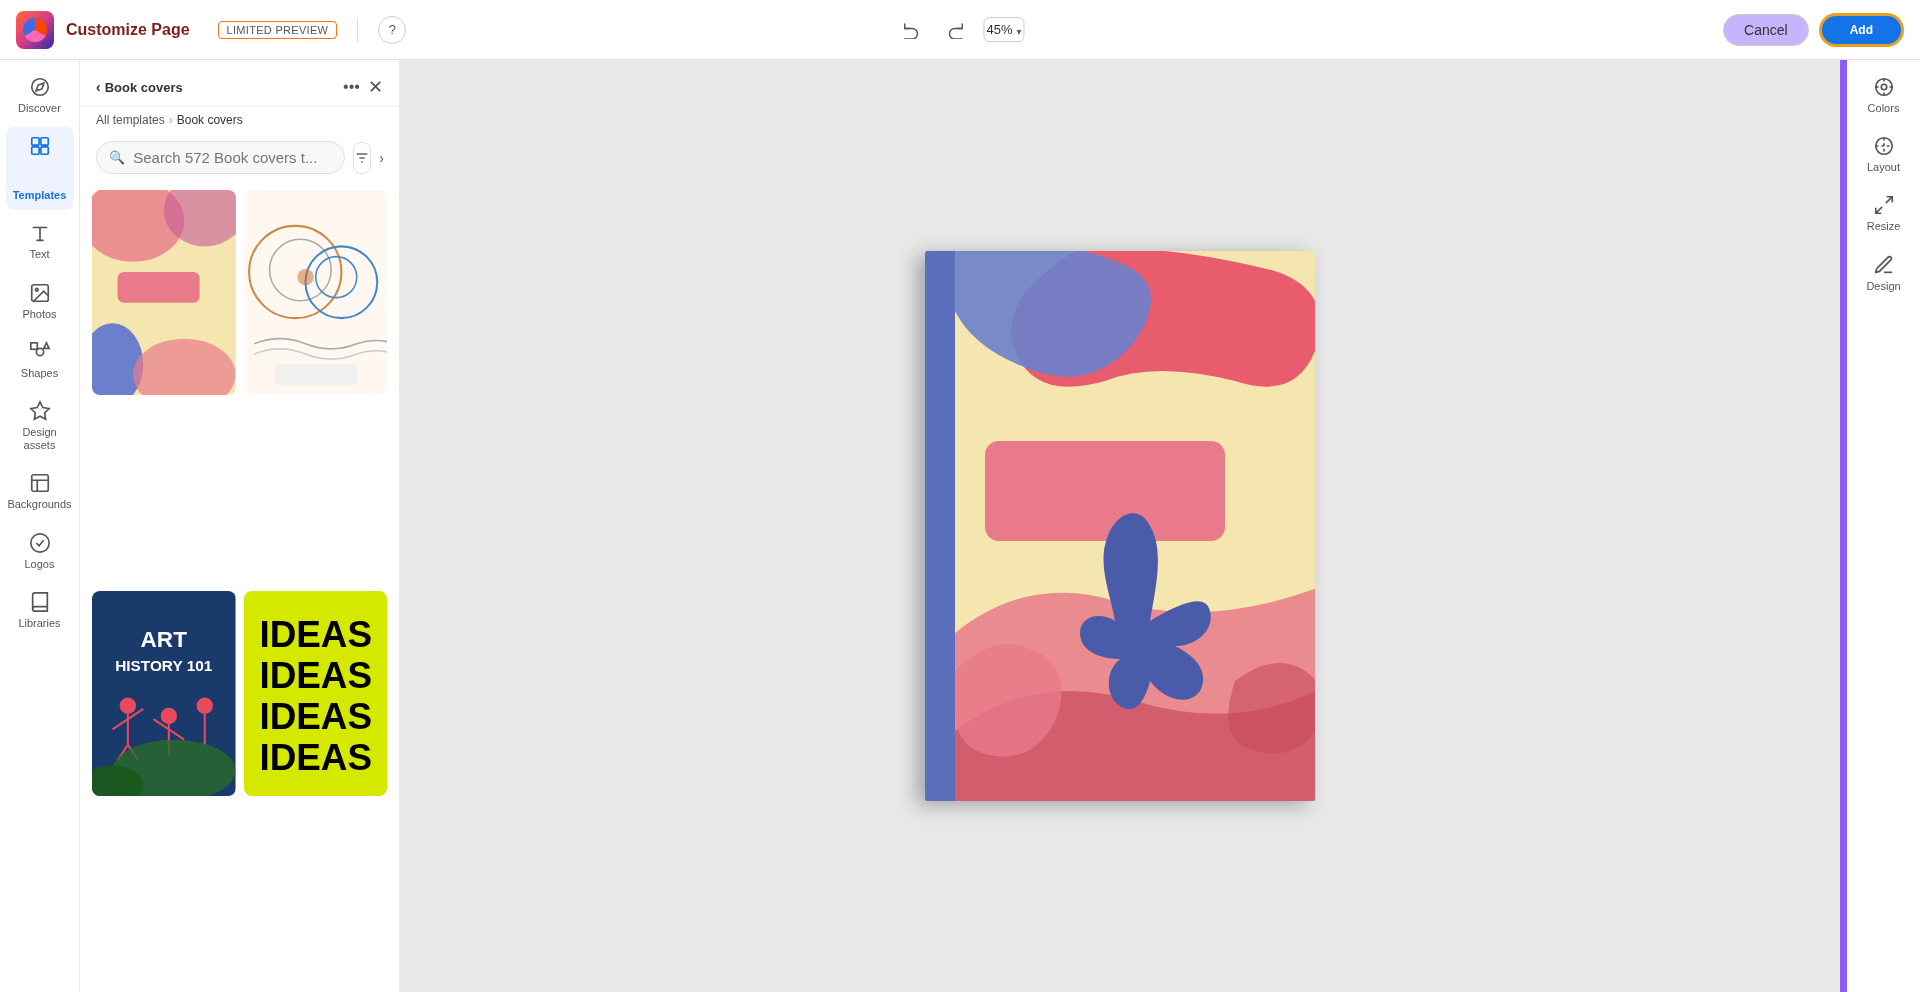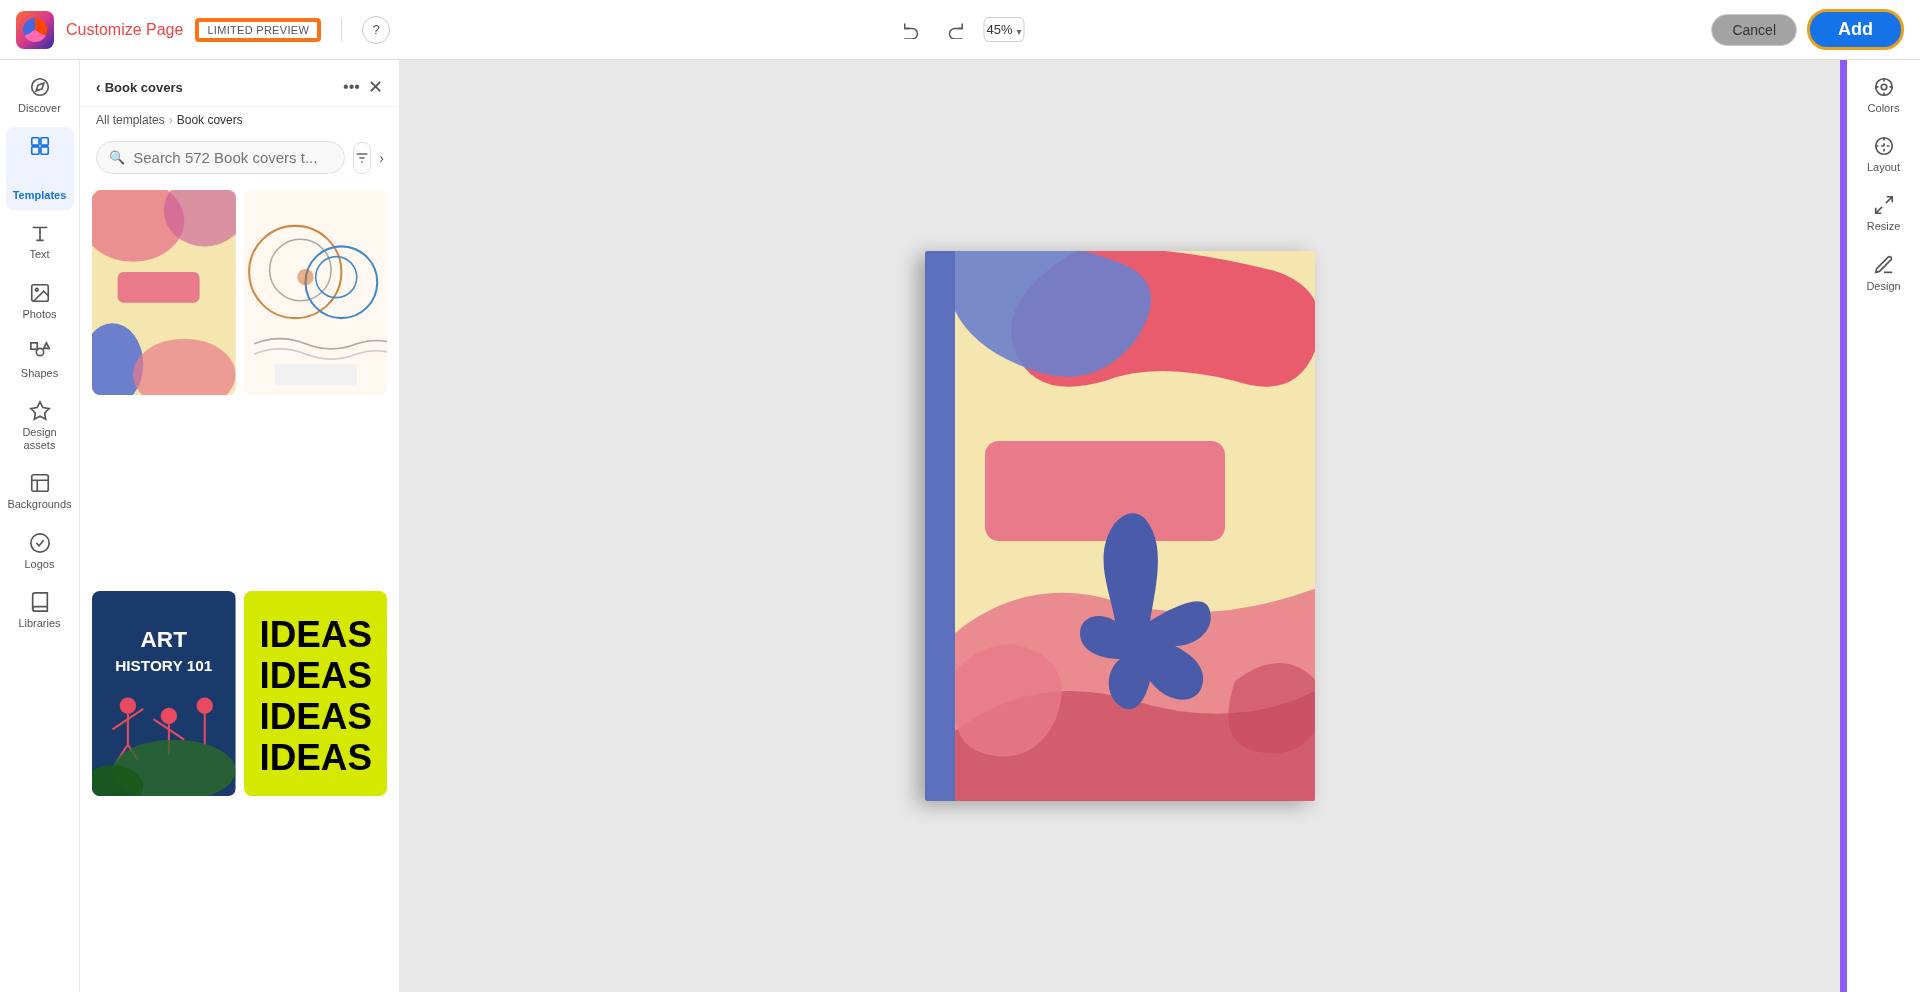--- a/index.html
+++ b/index.html
@@ -11,23 +11,23 @@
       background: #fff; border-bottom: 1px solid #e0e0e0;
       padding: 0 16px; gap: 12px; position: relative; z-index: 10;
     }
     .app-logo {
       width: 38px; height: 38px; border-radius: 8px; background: linear-gradient(135deg, #ff6b35 0%, #d63b8a 50%, #2d2daa 100%);
       display: flex; align-items: center; justify-content: center; flex-shrink: 0;
     }
     .app-logo-inner {
       width: 24px; height: 24px; border-radius: 50%; background: conic-gradient(#ff4500 0deg 120deg, #ff69b4 120deg 240deg, #4169e1 240deg 360deg);
     }
-    .topbar-title { font-size: 16px; font-weight: 400; color: #ef4444; margin-right: 0; }
+    .topbar-title { font-size: 16px; font-weight: 700; color: #7f1d1d; margin-right: 16px; }
     .preview-badge {
-      border: 4px solid #f97316; border-radius: 4px; padding: 2px 8px;
+      border: 1px solid #f97316; border-radius: 4px; padding: 2px 8px;
       font-size: 11px; color: #555; font-weight: 500; letter-spacing: 0.3px;
     }
     .topbar-divider { width: 1px; height: 24px; background: #ddd; margin: 0 8px; }
     .help-btn {
       width: 28px; height: 28px; border-radius: 50%; border: 1px solid #ccc;
       display: flex; align-items: center; justify-content: center;
       font-size: 13px; color: #555; cursor: pointer; background: #fff;
     }
     .topbar-spacer { flex: 1; }
     .topbar-center { display: flex; align-items: center; gap: 12px; position: absolute; left: 50%; transform: translateX(-50%); }
@@ -36,25 +36,25 @@
       display: flex; align-items: center; justify-content: center; color: #555; font-size: 18px;
     }
     .zoom-selector {
       display: flex; align-items: flex-end; gap: 4px; border: 1px solid #ccc; border-radius: 6px;
       padding: 4px 2px; background: #fff; cursor: pointer; font-size: 13px; color: #333;
     }
     .zoom-chevron { font-size: 10px; color: #666; }
     .topbar-right { display: flex; align-items: center; gap: 10px; margin-left: auto; }
     .cancel-btn {
       padding: 7px 20px; border: 1px solid #ccc; border-radius: 20px;
-      background: #a3a3a3; font-size: 14px; font-weight: 500; color: #333; cursor: pointer;
+      background: #c4b5fd; font-size: 14px; font-weight: 500; color: #333; cursor: pointer;
     }
     .add-btn {
       padding: 7px 28px; border: 3px solid #e8a020; border-radius: 20px;
-      background: #1473e6; font-size: 18px; font-weight: 600; color: #fff; cursor: pointer;
+      background: #1473e6; font-size: 12px; font-weight: 600; color: #fff; cursor: pointer;
     }
 
     
     .main-layout { display: flex; height: calc(992px - 60px); }
 
     
     .left-sidebar {
       width: 80px; background: #fff; border-right: 1px solid #e8e8e8;
       display: flex; flex-direction: column; align-items: center; padding: 8px 0; gap: 4px;
       flex-shrink: 0;

